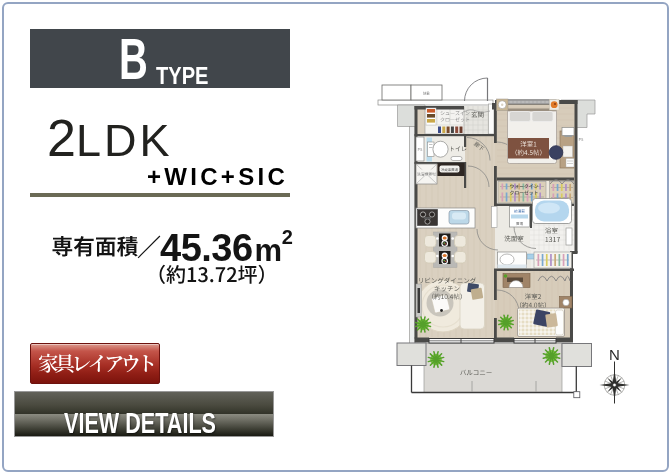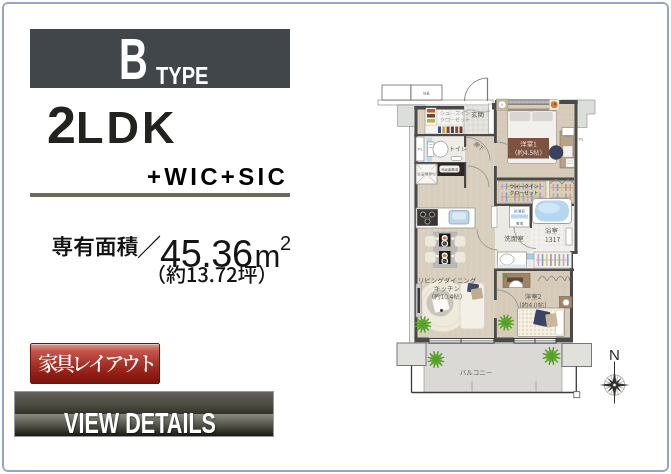--- a/index.html
+++ b/index.html
@@ -1,25 +1,25 @@
 <!DOCTYPE html>
 <html><head><meta charset="utf-8">
 <style>
 html,body{margin:0;padding:0;width:671px;height:474px;background:#fff;overflow:hidden}
 body{font-family:"Liberation Sans",sans-serif;position:relative}
 .frame{position:absolute;left:2px;top:2px;width:663px;height:466px;border:2px solid #94a5c3;border-radius:6px}
 .btype{position:absolute;left:30px;top:29px;width:260px;height:59px;background:#41464b}
 .b{position:absolute;left:119px;top:30px;font-size:57px;line-height:58px;font-weight:bold;color:#fff;transform:scaleX(0.7);transform-origin:0 100%}
 .bt{position:absolute;left:156px;top:64px;font-size:24.5px;line-height:24.5px;font-weight:bold;color:#fff;transform:scaleX(0.82);transform-origin:0 100%}
-.ldk{position:absolute;left:47px;top:102px;color:#22221f;font-weight:bold;white-space:nowrap}
+.ldk{position:absolute;left:47px;top:115px;color:#22221f;font-weight:normal;white-space:nowrap}
 .ldk .n2{font-size:52px;line-height:42px;vertical-align:baseline}
 .ldk .rest{font-size:45px;letter-spacing:3px;vertical-align:baseline}
 .wic{position:absolute;left:147px;top:164.5px;font-size:24px;line-height:24px;font-weight:bold;color:#000000;letter-spacing:3.3px}
 .sep{position:absolute;left:30px;top:193px;width:260px;height:3.5px;background:#6b6a55}
-.m2{position:absolute;left:160px;top:217px;font-size:38px;line-height:52px;font-weight:normal;color:#141414;letter-spacing:-0.5px;white-space:nowrap}
+.m2{position:absolute;left:160px;top:217px;font-size:38px;line-height:40px;font-weight:bold;color:#141414;letter-spacing:-0.5px;white-space:nowrap}
 .m2 .mm{font-size:31px;margin-left:2px}
 .m2 .sup{font-size:20px;vertical-align:17px;margin-left:0px}
 .kagu{position:absolute;left:30px;top:343px;width:128px;height:39px;border:1.5px solid #6d120e;border-radius:2px;background:linear-gradient(#dc9a8e 0%,#c4554a 18%,#a62e24 55%,#911f16 75%,#7c130c 100%);box-shadow:inset 0 1px 0 rgba(255,255,255,.45)}
 .vd{position:absolute;left:14px;top:391px;width:258px;height:44px;border:1px solid #999;background:linear-gradient(#62625a 0%,#4a4a3f 30%,#33342a 49%,#8a8a80 51%,#6b6b61 65%,#3c3d33 85%,#191a12 100%)}
 .vd span{position:absolute;left:-4px;width:100%;text-align:center;top:20.5px;font-size:30px;line-height:20px;font-weight:bold;color:#fff;transform:scaleX(0.72);text-shadow:1px 1px 2px rgba(0,0,0,.55)}
 svg.fp{position:absolute;left:0;top:0}
 </style></head>
 <body>
 
 <div class="frame"></div>

